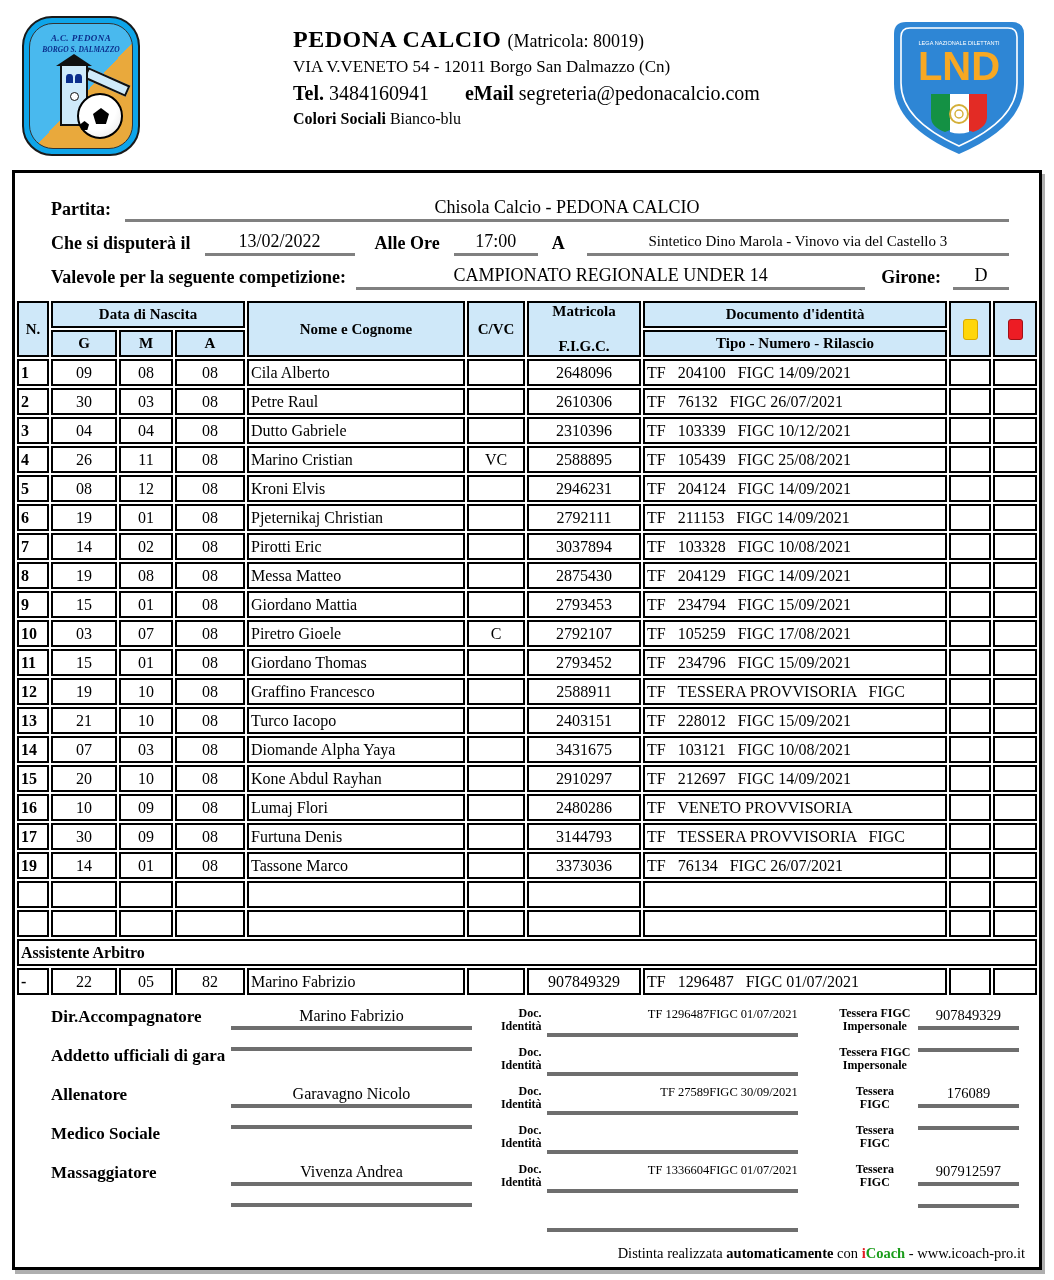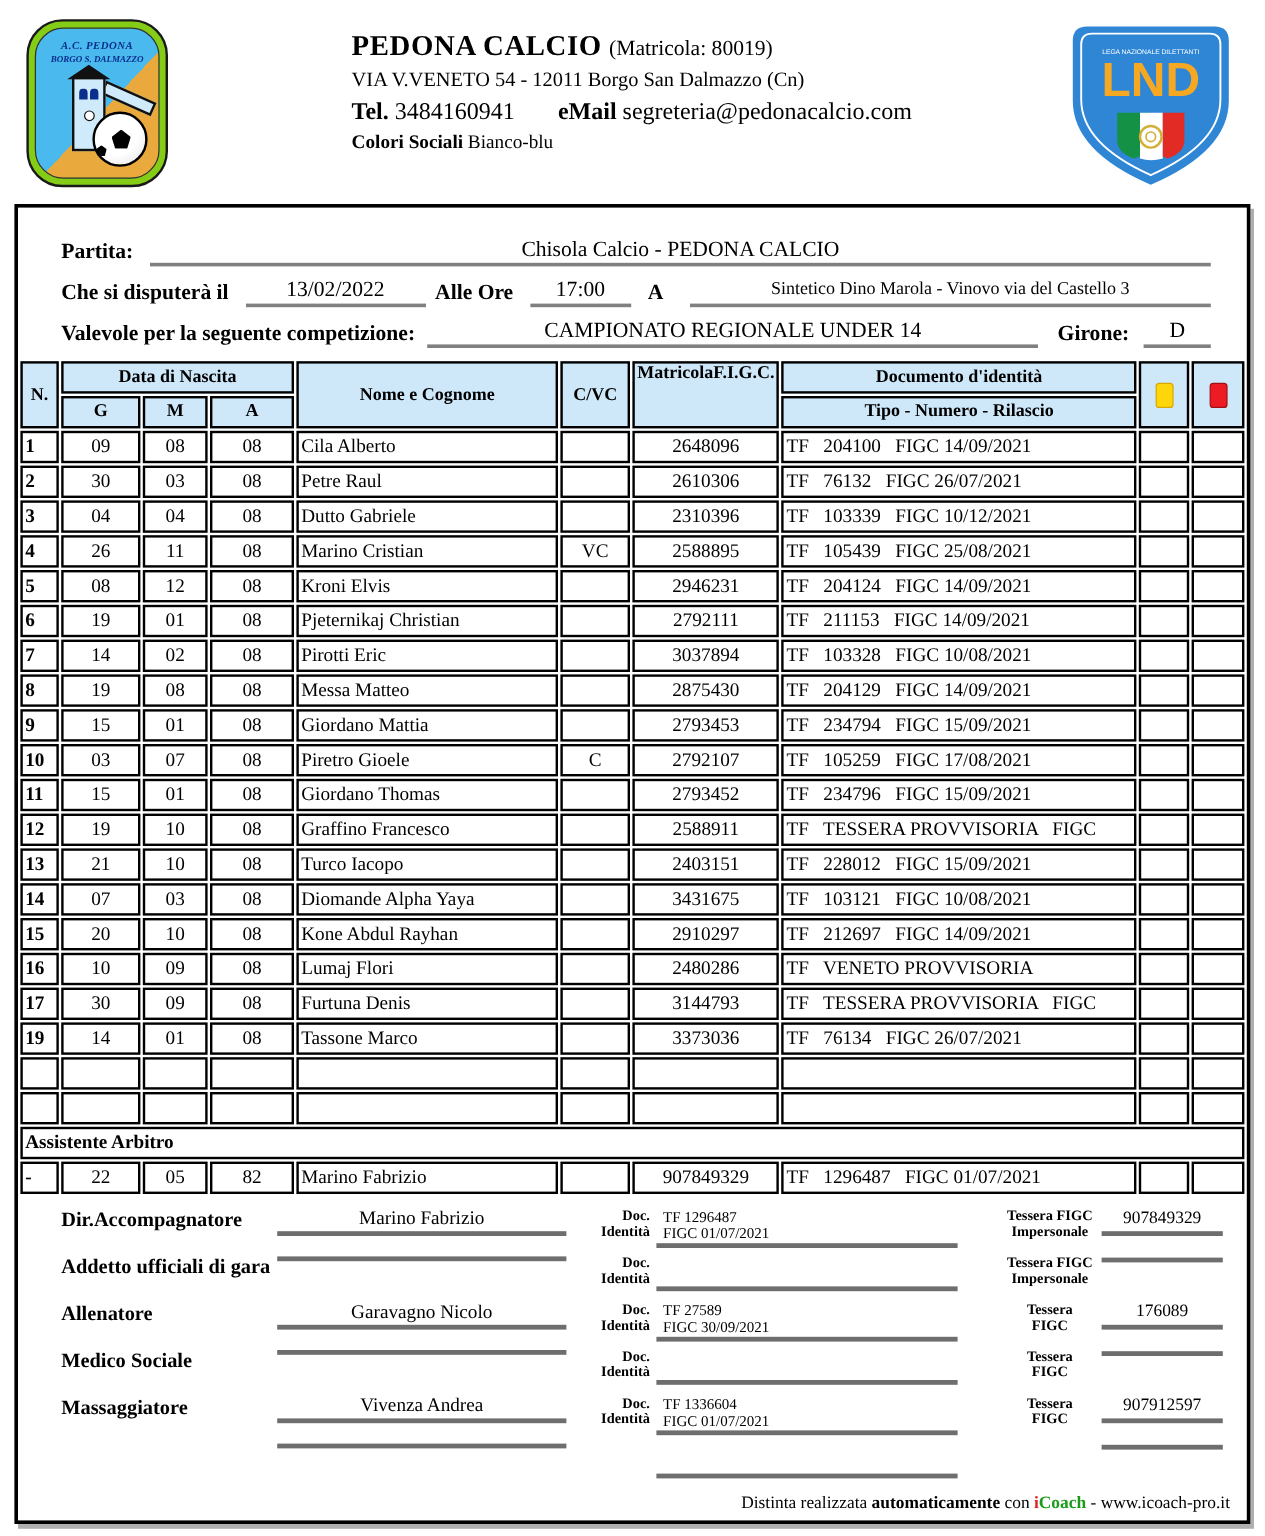--- a/index.html
+++ b/index.html
@@ -3,21 +3,21 @@
 <meta charset="utf-8">
 <style>
   html,body { margin:0; padding:0; background:#fff; }
   body { width:1054px; height:1280px; font-family:"Liberation Serif", serif; color:#000; position:relative; }
   * { box-sizing:border-box; }
 
   
   .club-header { position:absolute; left:0; top:0; width:1054px; height:165px; }
 
   .club-badge { position:absolute; left:22px; top:16px; width:118px; height:140px;
-    border:2px solid #1a1a1a; border-radius:30px; background:#84cc16; padding:5px; }
+    border:2px solid #1a1a1a; border-radius:30px; background:#0ea5e9; padding:5px; }
   .badge-inner { width:100%; height:100%; border-radius:24px; overflow:hidden; position:relative;
     background:linear-gradient(133deg, #49b9ee 0 55%, #e9a93c 55% 100%); border:1px solid #333; }
   .badge-t1 { position:absolute; top:9px; width:100%; text-align:center; font-size:9px; font-weight:bold;
     font-style:italic; color:#0b2e8c; letter-spacing:.4px; }
   .badge-t2 { position:absolute; top:21px; width:100%; text-align:center; font-size:7.5px; font-weight:bold;
     font-style:italic; color:#0b2e8c; }
   .tower { position:absolute; left:30px; top:40px; width:28px; height:62px; background:#cfeafa;
     border:2px solid #111; }
   .tower:before { content:""; position:absolute; left:-6px; top:-12px; width:0; height:0;
     border-left:18px solid transparent; border-right:18px solid transparent; border-bottom:12px solid #111; }
@@ -60,21 +60,21 @@
   .venue-line { flex:1; margin-left:22px; font-size:15px; padding-bottom:3px; }
   .comp-line { flex:1; margin-left:10px; font-size:18px; }
   .girone-line { width:56px; margin-left:12px; font-size:18px; }
 
   
   table.roster { width:100%; border-collapse:separate; border-spacing:2px; margin-top:4px; }
   table.roster th, table.roster td { border:2px solid #000; padding:0 2px; overflow:hidden; }
   table.roster th { background:var(--header-bg); font-size:15px; font-weight:bold; height:25px; }
   table.roster td { height:27px; font-size:16px; background:#fff; }
   th.h-matr { padding:2px 0; }
-  .matr-stack { display:flex; flex-direction:row; justify-content:space-between; height:52px; }
+  .matr-stack { display:flex; flex-direction:column; justify-content:space-between; height:52px; }
   .card { width:15px; height:21px; border-radius:3px; margin:0 auto; }
   .card.yellow { background:var(--yellow); border:1px solid #d8a800; }
   .card.red { background:var(--red); border:1px solid #a01016; }
   td.c-n { font-weight:bold; text-align:left; padding-left:4px; }
   td.c-g, td.c-m, td.c-a { text-align:center; }
   td.c-name { text-align:left; padding-left:34px; font-size:16px; }
   td.c-cvc { text-align:center; font-size:17px; }
   td.c-matr { text-align:center; font-size:18px; }
   td.c-doc { text-align:left; padding-left:8px; font-size:12.5px; white-space:pre; }
   td.band { background:var(--header-bg); font-weight:bold; font-size:16px; text-align:left;
@@ -82,21 +82,21 @@
 
   
   .staff { padding:10px 20px 0 16px; }
   .staff-row { display:flex; align-items:flex-start; height:38px; margin-bottom:1px;margin-left:20px; }
   .s-role { width:192px; font-weight:bold; font-size:17px; padding-bottom:6px; white-space:nowrap; }
   .sline { border-bottom:4px solid #6e6e6e; }
   .s-name { width:258px; text-align:center; font-size:16px; padding-bottom:1px; }
   .s-doclabel { width:62px; margin-left:16px; font-weight:bold; font-size:12px; line-height:1.1;
     text-align:right; padding-bottom:3px; padding-right:5px; }
   .s-doc { width:268px; font-size:12.5px; line-height:1.15; text-align:left; padding-left:6px; min-height:30px;
-    display:flex; flex-direction:column; justify-content:flex-end; }
+    display:flex; flex-direction:row; justify-content:flex-end; }
   .s-teslabel { width:92px; margin-left:34px; font-weight:bold; font-size:12px; line-height:1.1;
     text-align:center; padding-bottom:3px; }
   .s-tessera { width:108px; text-align:center; font-size:14.5px; padding-bottom:2px; }
 
   .footer-line { position:absolute; right:14px; bottom:5px; font-size:14.5px; }
   .footer-line .fi { color:var(--icoach-red); font-weight:bold; }
   .footer-line .fc { color:var(--icoach-green); font-weight:bold; }
 </style>
 </head>
 <body>
@@ -156,21 +156,21 @@
 <div class="sheet">
 
   <div class="match-info">
     <div class="mrow">
       <span class="mlabel">Partita:</span>
       <span class="fill partita-line">Chisola Calcio - PEDONA CALCIO</span>
     </div>
     <div class="mrow">
       <span class="mlabel">Che si disputerà il</span>
       <span class="fill date-line">13/02/2022</span>
-      <span class="mlabel" style="margin-left:8px">Alle Ore</span>
+      <span class="mlabel" style="margin-left:20px">Alle Ore</span>
       <span class="fill time-line">17:00</span>
       <span class="mlabel">A</span>
       <span class="fill venue-line">Sintetico Dino Marola - Vinovo via del Castello 3</span>
     </div>
     <div class="mrow">
       <span class="mlabel">Valevole per la seguente competizione:</span>
       <span class="fill comp-line">CAMPIONATO REGIONALE UNDER 14</span>
       <span class="mlabel" style="margin-left:16px">Girone:</span>
       <span class="fill girone-line">D</span>
     </div>

